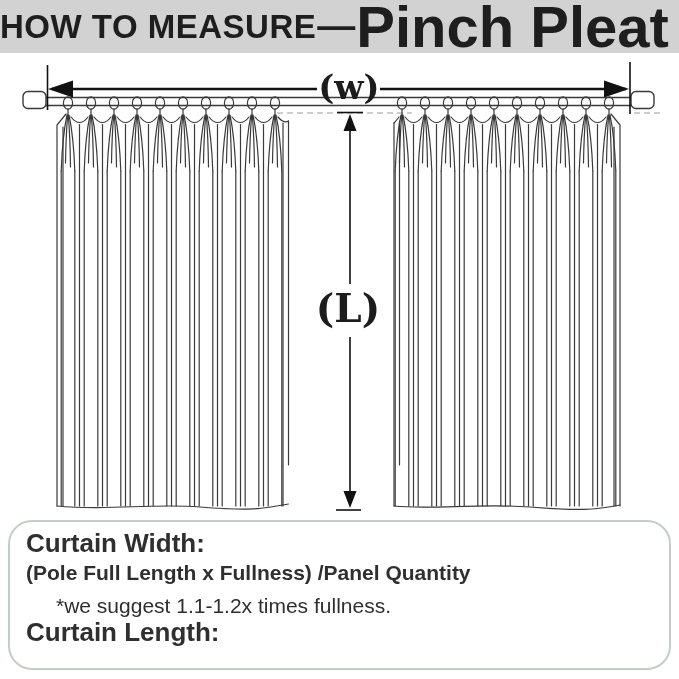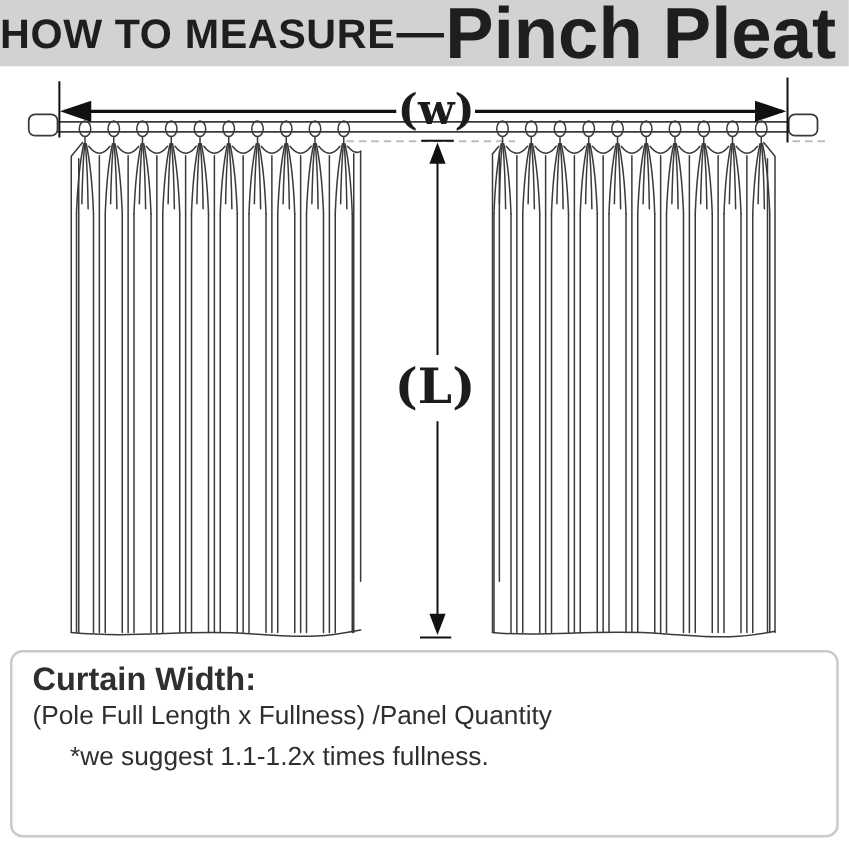--- a/index.html
+++ b/index.html
@@ -21,26 +21,26 @@
   svg.diagram text{font-family:"DejaVu Serif", serif;fill:#1c1c1c;}
   .curt{stroke:#3a3a3a;stroke-width:1.2;fill:none;stroke-linecap:round;}
   .rod{stroke:#3a3a3a;stroke-width:1.4;fill:#ffffff;}
   .meas{stroke:#111111;stroke-width:2.6;fill:none;}
   .meas-thin{stroke:#111111;stroke-width:1.6;fill:none;}
   .mhead{fill:#111111;stroke:none;}
   .dash{stroke:#bdbdbd;stroke-width:1.6;stroke-dasharray:6 4;fill:none;}
   
   .info-box{
     position:absolute;left:8px;top:520px;width:659px;height:146px;
-    background:#ffffff;border:2px solid #c4cec6;border-radius:10px;
+    background:#ffffff;border:2px solid #c4cec6;border-radius:24px;
   }
   .info-box .line{position:absolute;white-space:nowrap;color:#2f2f2f;}
   .heading{left:16px;font-size:26px;font-weight:700;color:#1d1d1d;letter-spacing:0;}
   .h-width{top:6px;}
-  .formula{left:16px;top:39px;font-size:21px;font-weight:400;color:#333333;}
+  .formula{left:16px;top:39px;font-size:21px;font-weight:700;color:#333333;}
   .note{left:46px;top:72px;font-size:21px;font-weight:500;color:#9e2c28;}
   .h-length{top:95px;}
   .desc{left:16px;top:128px;font-size:21px;font-weight:500;color:#333333;}
 </style>
 </head>
 <body>
 
 <div class="header">
   <span class="t-main">HOW TO MEASURE</span>
     <span class="t-dash">—</span>
@@ -156,13 +156,14 @@
     <line class="meas-thin" x1="350" y1="337" x2="350" y2="495" stroke-width="1.8"></line>
     <polygon class="mhead" points="350,508 343.5,491 356.5,491"></polygon>
     <line class="meas-thin" x1="336" y1="510" x2="361" y2="510"></line>
   </g>
 </svg>
 
 <div class="info-box">
   <div class="line heading h-width">Curtain Width:</div>
   <div class="line formula">(Pole Full Length x Fullness) /Panel Quantity</div>
   <div class="line note">*we suggest 1.1-1.2x times fullness.</div>
+  <div class="line heading h-length">Curtain Length:</div>
 </div>
 
 </body></html>

